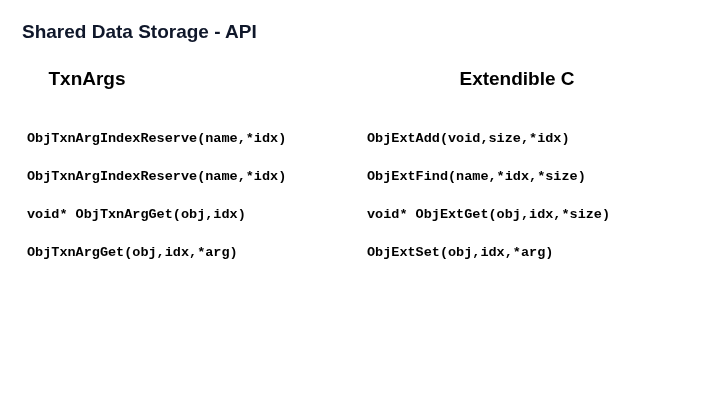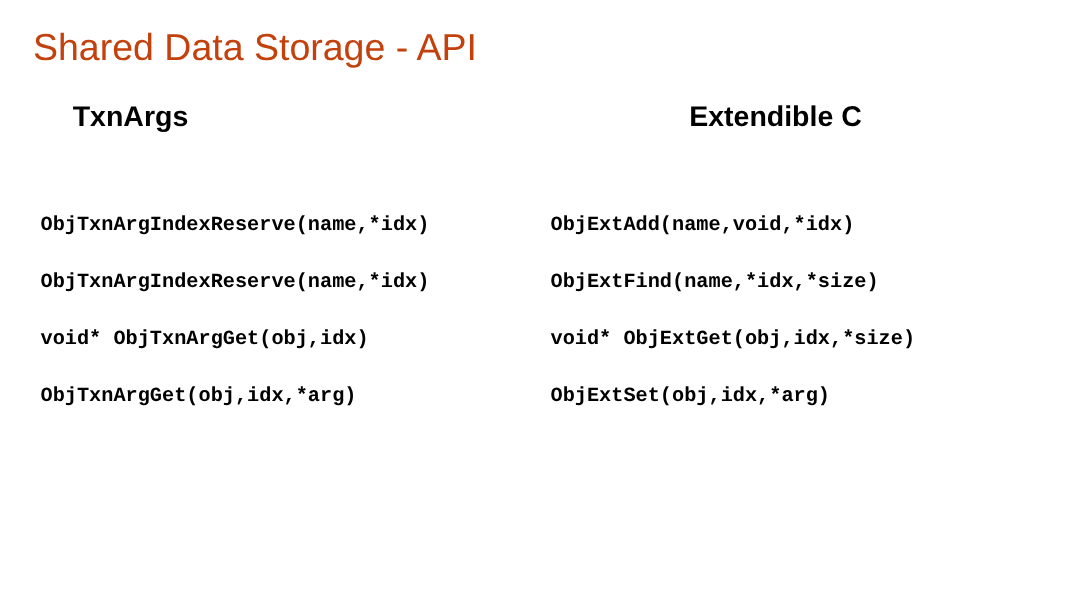--- a/index.html
+++ b/index.html
@@ -21,23 +21,23 @@
     width: 720px;
     height: 405px;
     background: #ffffff;
   }
   .slide-title {
     position: absolute;
     left: 22px;
     top: 18px;
     width: 676px;
     font-family: "Liberation Sans", sans-serif;
-    font-size: 25px;
-    font-weight: normal;
-    color: #c2410c;
+    font-size: 19px;
+    font-weight: bold;
+    color: #0f172a;
     letter-spacing: 0px;
     line-height: 28px;
     white-space: nowrap;
   }
   .columns {
     position: absolute;
     left: 0;
     top: 64px;
     width: 700px;
     display: flex;
@@ -61,21 +61,21 @@
     padding-right: 176px;
   }
   .col-header.right-header {
     padding-right: 16px;
   }
   .api-list {
     margin: 0;
     padding: 0;
     list-style: none;
     position: relative;
-    top: 48px;
+    top: 36px;
   }
   .api-item {
     font-family: "Liberation Mono", monospace;
     font-size: 13.5px;
     font-weight: bold;
     color: #000000;
     height: 38px;
     line-height: 17px;
     white-space: pre;
     padding-left: 27px;
@@ -100,21 +100,21 @@
         <li class="api-item">ObjTxnArgIndexReserve(name,*idx)</li>
         <li class="api-item">ObjTxnArgIndexReserve(name,*idx)</li>
         <li class="api-item">void* ObjTxnArgGet(obj,idx)</li>
         <li class="api-item">ObjTxnArgGet(obj,idx,*arg)</li>
       </ul>
     </div>
 
     <div class="column right">
       <div class="col-header right-header">Extendible C</div>
       <ul class="api-list">
-        <li class="api-item">ObjExtAdd(name,void,*idx)</li>
+        <li class="api-item">ObjExtAdd(void,size,*idx)</li>
         <li class="api-item">ObjExtFind(name,*idx,*size)</li>
         <li class="api-item">void* ObjExtGet(obj,idx,*size)</li>
         <li class="api-item">ObjExtSet(obj,idx,*arg)</li>
       </ul>
     </div>
 
   </div>
 </div>
 
 </body></html>

